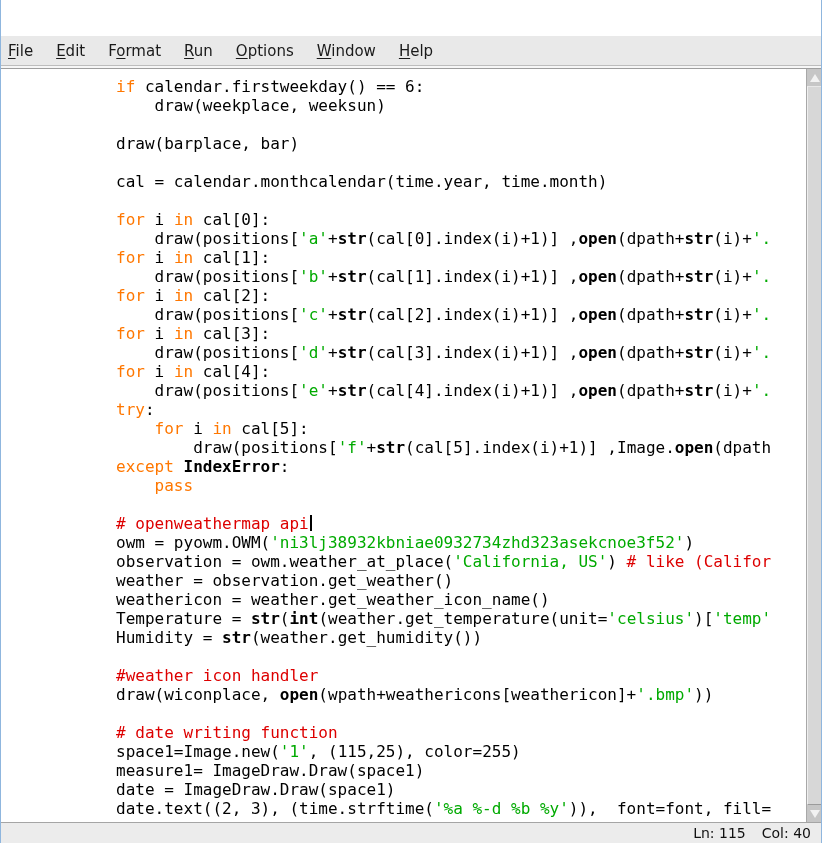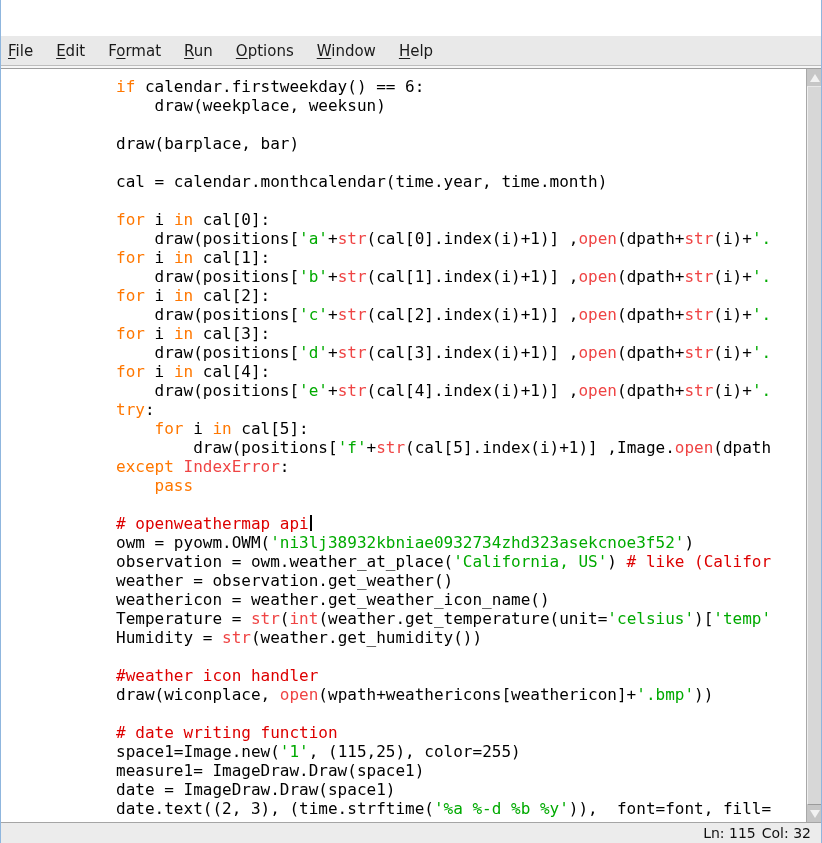--- a/index.html
+++ b/index.html
@@ -51,21 +51,21 @@
   .code-area {
     flex:1 1 auto; overflow:hidden;
     padding:8px 0 0 38px;
     font-family:"DejaVu Sans Mono", monospace;
     font-size:16px; line-height:19px;
     color:#000; white-space:pre;
   }
   .code-line { height:19px; white-space:pre; }
   .tok-n { color:#000000; }
   .tok-k { color:#ff7700;margin-top:30px; }
-  .tok-b { color:#ef4444; }
+  .tok-b { color:#000000;font-weight:bold; }
   .tok-s { color:#00aa00; }
   .tok-c { color:#dd0000; }
   .cursor { display:inline-block; width:2px; height:16px; background:#000; vertical-align:-2px; margin-left:1px; }
 
   
   .scrollbar {
     flex:0 0 17px; width:17px;
     background:#c6c6c6;
     border-left:1px solid #a8a8a8;
     display:flex; flex-direction:column;
@@ -76,21 +76,21 @@
   .sb-thumb {
     flex:1 1 auto; background:#d7d7d7;
     border:1px solid #9b9b9b; border-left-color:#efefef; border-top-color:#e8e8e8;
   }
 
   
   .statusbar {
     height:21px; flex:0 0 21px;
     background:#ececec; border-top:1px solid #a5a5a5;
     display:flex; align-items:center; justify-content:flex-end;
-    gap:6px; padding-right:12px;
+    gap:16px; padding-right:12px;
     font-size:14px; color:#111;
   }
   .status-field { white-space:nowrap; }
 </style>
 </head>
 <body>
 
 <div class="window">
 
 
@@ -113,16 +113,16 @@
         </div>
       <div class="sb-thumb"></div>
       <div class="sb-arrow">
           <div class="tri-down"></div>
         </div>
     </div>
   </div>
 
   <div class="statusbar">
     <div class="status-field"><span>Ln:</span> <span>115</span></div>
-    <div class="status-field"><span>Col:</span> <span>32</span></div>
+    <div class="status-field"><span>Col:</span> <span>40</span></div>
   </div>
 
 </div>
 
 </body></html>

